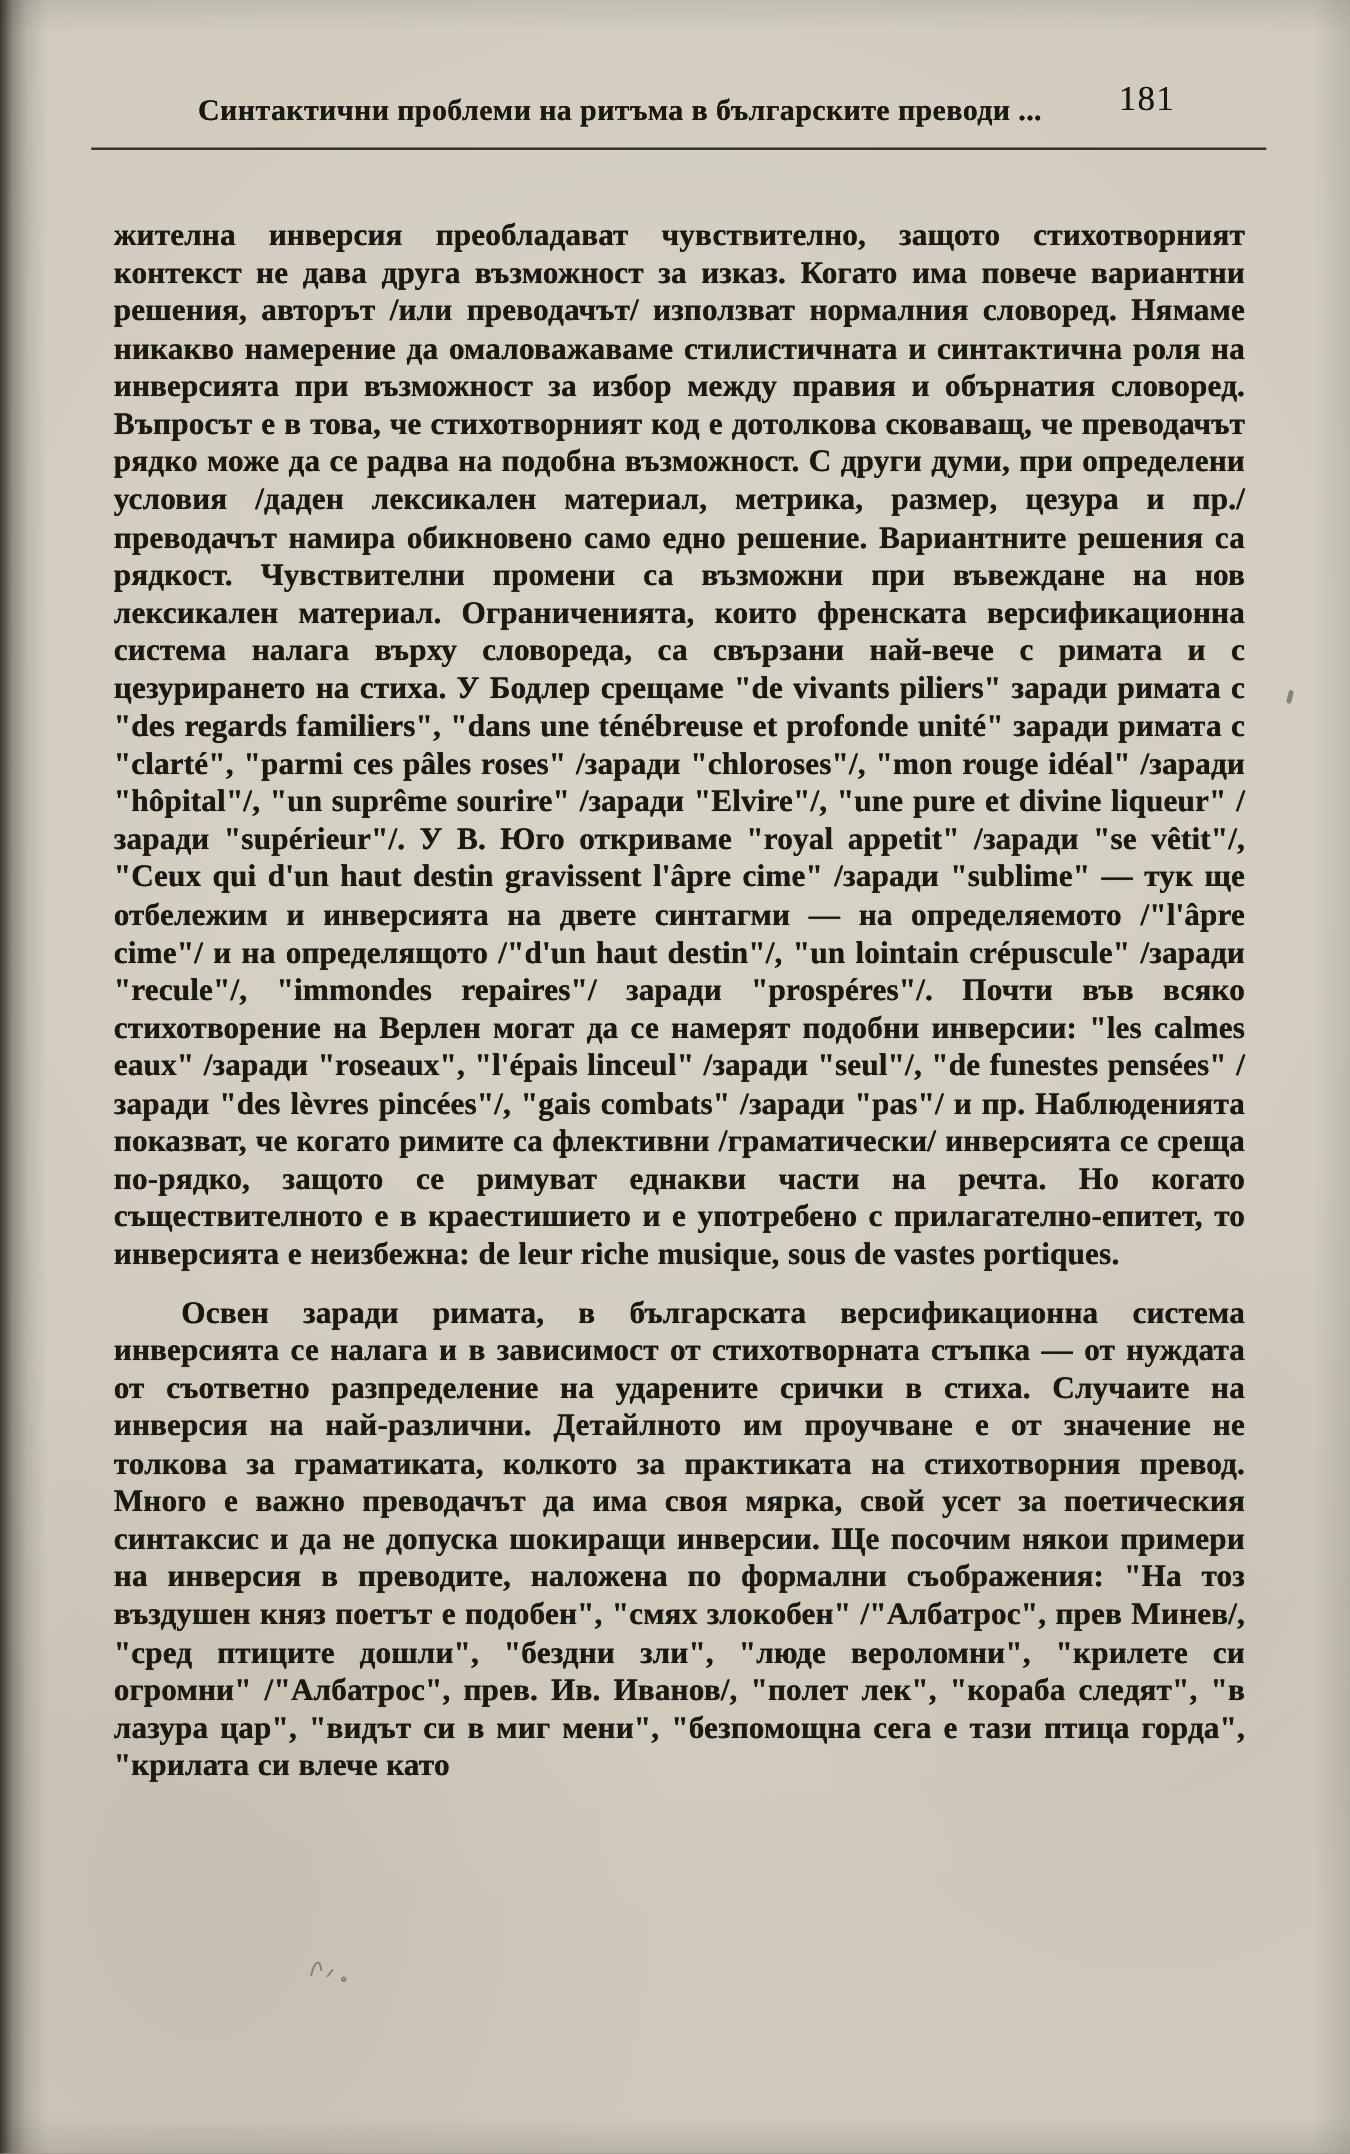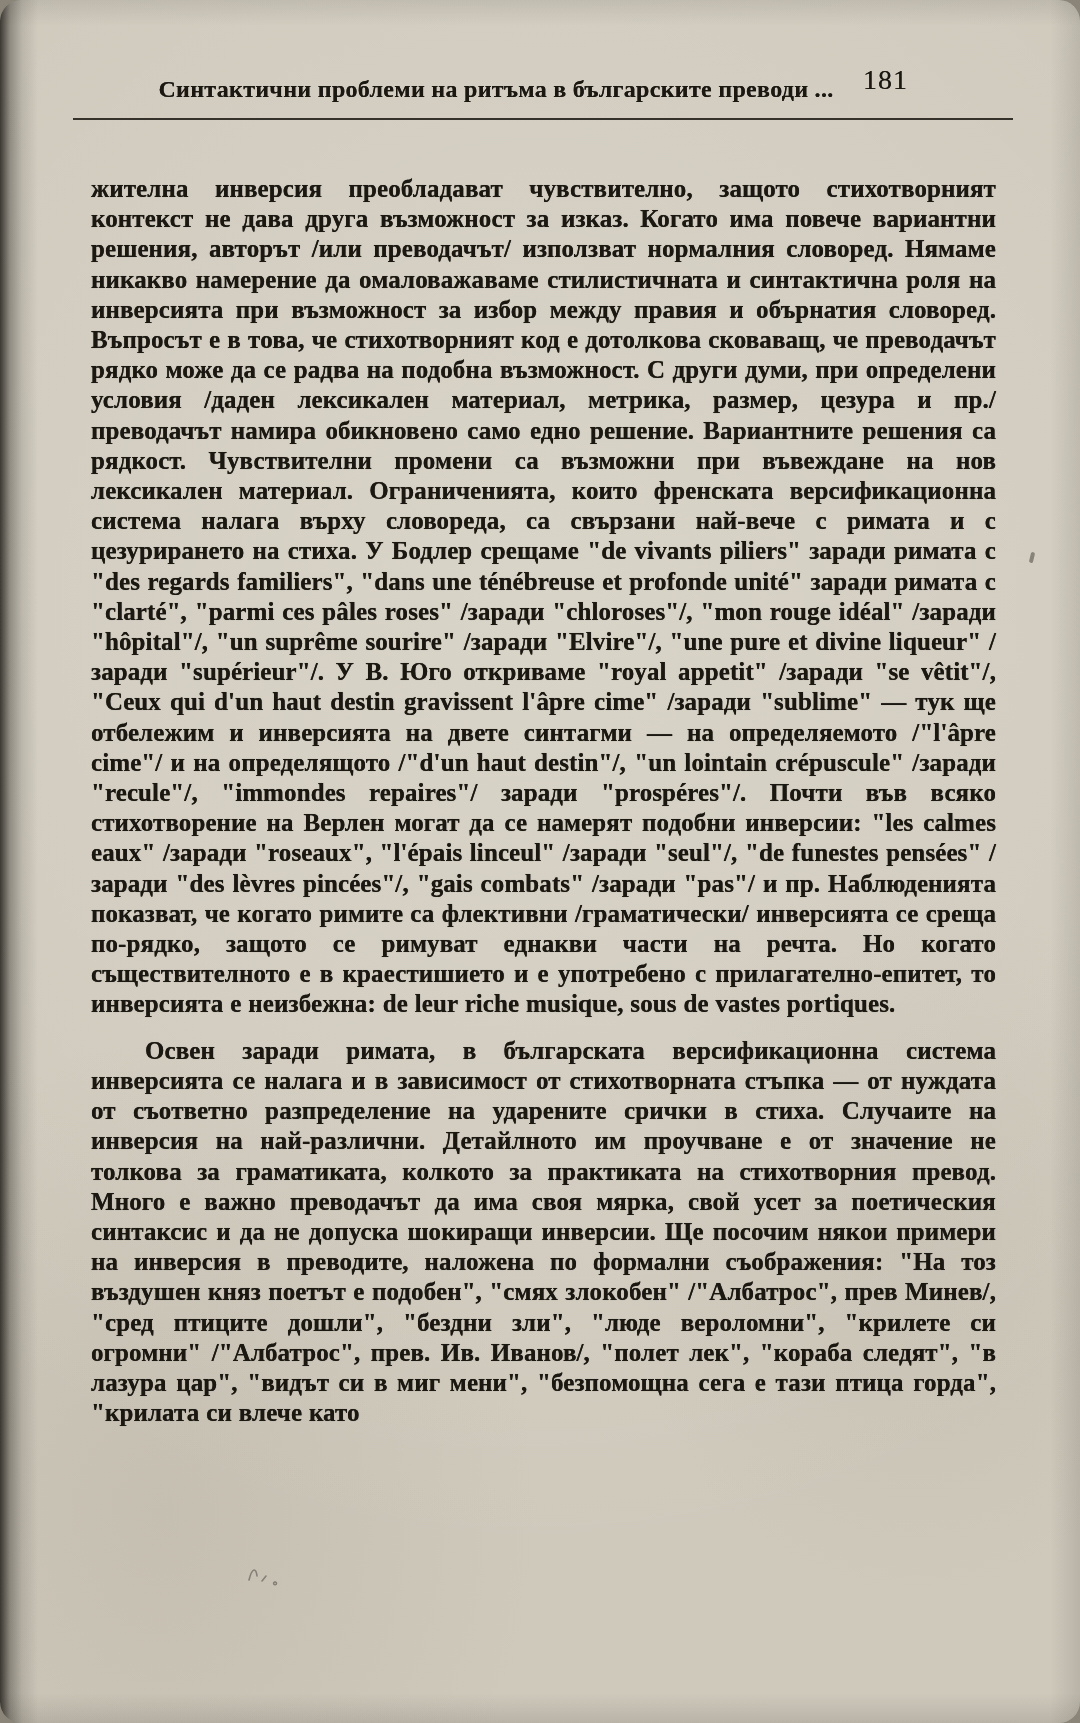--- a/index.html
+++ b/index.html
@@ -16,21 +16,20 @@
     color: #1b1812;
     font-family: "Liberation Serif", serif;
     background:
       radial-gradient(120% 80% at 50% 35%, rgba(255,253,245,0.22), rgba(255,253,245,0) 70%),
       radial-gradient(40% 30% at 85% 72%, rgba(110,100,85,0.08), rgba(110,100,85,0) 70%),
       radial-gradient(50% 40% at 15% 88%, rgba(110,100,85,0.10), rgba(110,100,85,0) 70%),
       linear-gradient(270deg, rgba(25,22,18,0.12) 0px, rgba(25,22,18,0) 30px),
       linear-gradient(180deg, rgba(25,22,18,0.10) 0px, rgba(25,22,18,0) 26px),
       linear-gradient(0deg, rgba(25,22,18,0.12) 0px, rgba(25,22,18,0) 30px),
       #cfc9bc;
-    border-radius: 21px;
   }
   .spine-shadow {
     position: absolute;
     left: 0; top: 0; bottom: 0;
     width: 38px;
     background: linear-gradient(90deg,
       rgba(22,20,16,0.80) 0px,
       rgba(22,20,16,0.35) 10px,
       rgba(22,20,16,0.12) 22px,
       rgba(22,20,16,0) 38px);
@@ -44,21 +43,21 @@
   .running-title {
     font-size: 24px;
     font-weight: 700;
     letter-spacing: 0.3px;
     text-align: center;
     padding-right: 95px;
     text-shadow: 0 0 0.5px rgba(27,24,18,0.9);
   }
   .page-number {
     position: absolute;
-    right: 104px;
+    right: 72px;
     top: -12px;
     font-size: 28px;
     font-weight: 400;
     letter-spacing: 1px;
     text-shadow: 0 0 0.5px rgba(27,24,18,0.8);
   }
   .header-rule {
     position: absolute;
     left: 73px;
     top: 118px;

